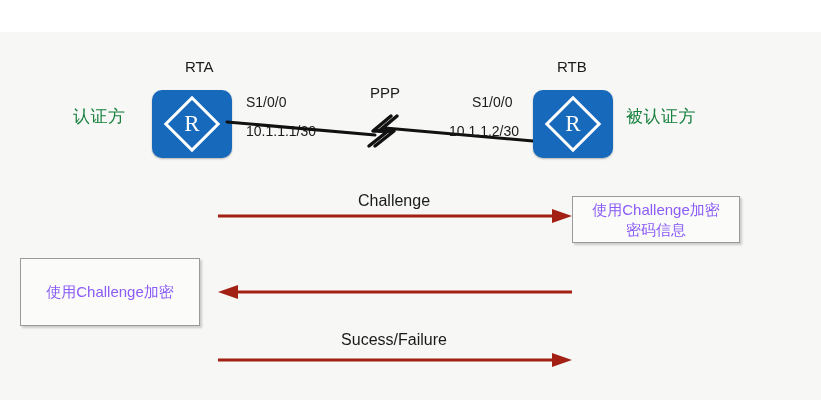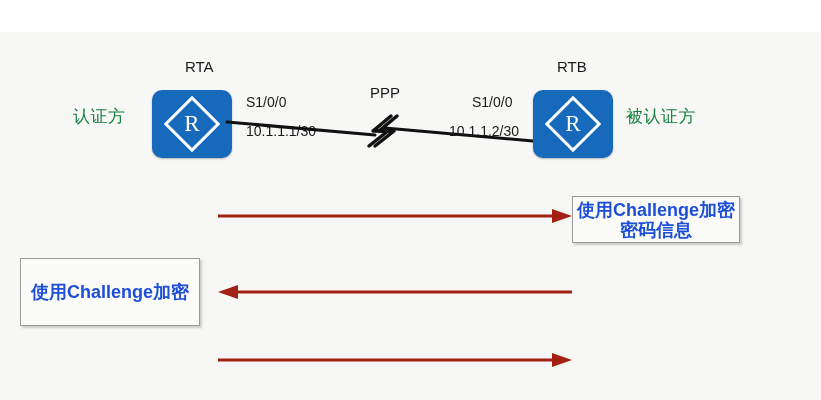--- a/index.html
+++ b/index.html
@@ -103,25 +103,24 @@
     background: #fbfbfa;
     box-shadow: 2px 2px 2px rgba(0,0,0,0.18);
     box-sizing: border-box;
     display: flex;
     flex-direction: column;
     align-items: center;
     justify-content: center;
     padding: 3px 6px;
   }
   .note .line {
-    font-size: 18px;
-    color: #1d4ed8;
+    font-size: 15px;
+    color: #8b5cf6;
     line-height: 20px;
     white-space: nowrap;
-    font-weight: bold;
   }
 </style>
 </head>
 <body>
 
 <div id="canvas">
 
   <div class="node-name" style="left:185px; top:26px;">RTA</div>
 
   <div class="side-label" style="left:73px; top:73px;">认证方</div>
@@ -148,20 +147,21 @@
   <div class="iface" style="left:472px; top:62px;">S1/0/0</div>
   <div class="iface" style="left:449px; top:91px;">10.1.1.2/30</div>
 
   <div class="router" style="left:533px; top:58px;">
     <div class="diamond"></div>
     <div class="rchar">R</div>
   </div>
 
   <div class="side-label" style="left:626px; top:73px;">被认证方</div>
 
+  <div class="msg-label" style="left:218px; top:160px; width:352px;">Challenge</div>
 
   <svg class="arrow-svg" style="left:216px; top:176px;" width="358" height="16" viewBox="0 0 358 16">
     <line x1="2" y1="8" x2="340" y2="8" stroke="#a32015" stroke-width="3"></line>
     <polygon points="356,8 336,1 336,15" fill="#a32015"></polygon>
   </svg>
 
   <div class="note" style="left:572px; top:164px; width:168px; height:47px;">
     <div class="line">使用Challenge加密</div>
     <div class="line">密码信息</div>
   </div>
@@ -169,19 +169,20 @@
 
   <svg class="arrow-svg" style="left:216px; top:252px;" width="358" height="16" viewBox="0 0 358 16">
     <line x1="356" y1="8" x2="18" y2="8" stroke="#a32015" stroke-width="3"></line>
     <polygon points="2,8 22,1 22,15" fill="#a32015"></polygon>
   </svg>
 
   <div class="note" style="left:20px; top:226px; width:180px; height:68px;">
     <div class="line">使用Challenge加密</div>
   </div>
 
+  <div class="msg-label" style="left:218px; top:299px; width:352px;">Sucess/Failure</div>
 
   <svg class="arrow-svg" style="left:216px; top:320px;" width="358" height="16" viewBox="0 0 358 16">
     <line x1="2" y1="8" x2="340" y2="8" stroke="#a32015" stroke-width="3"></line>
     <polygon points="356,8 336,1 336,15" fill="#a32015"></polygon>
   </svg>
 
 </div>
 
 </body></html>

